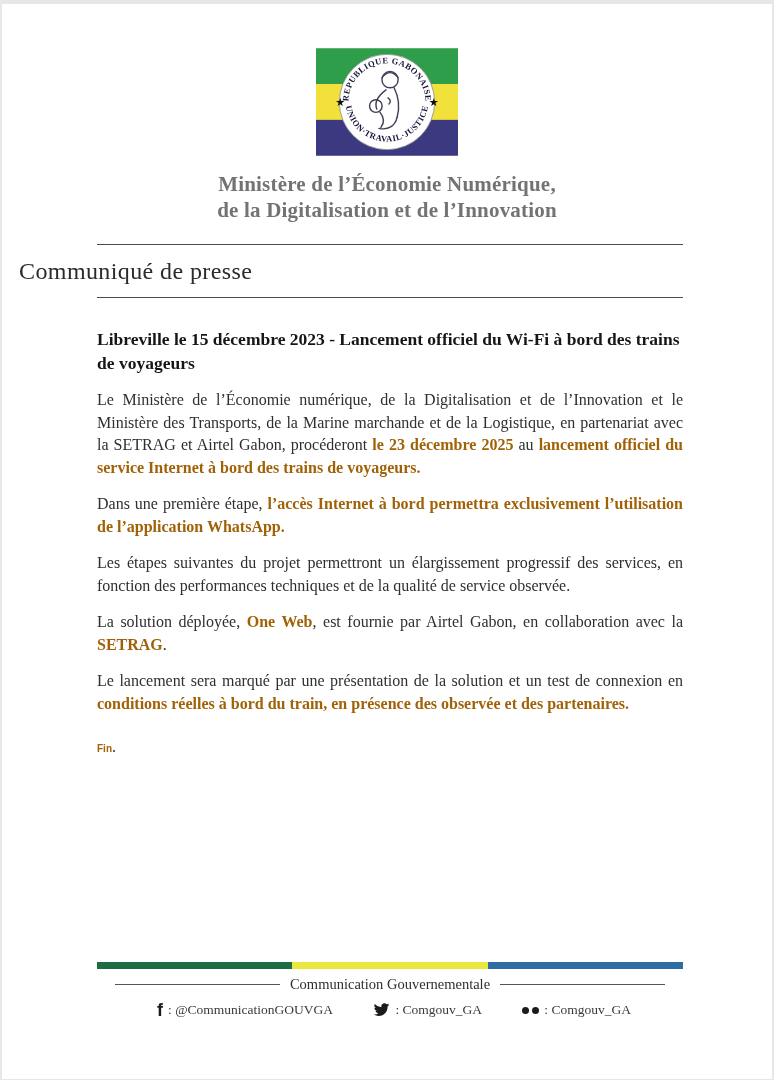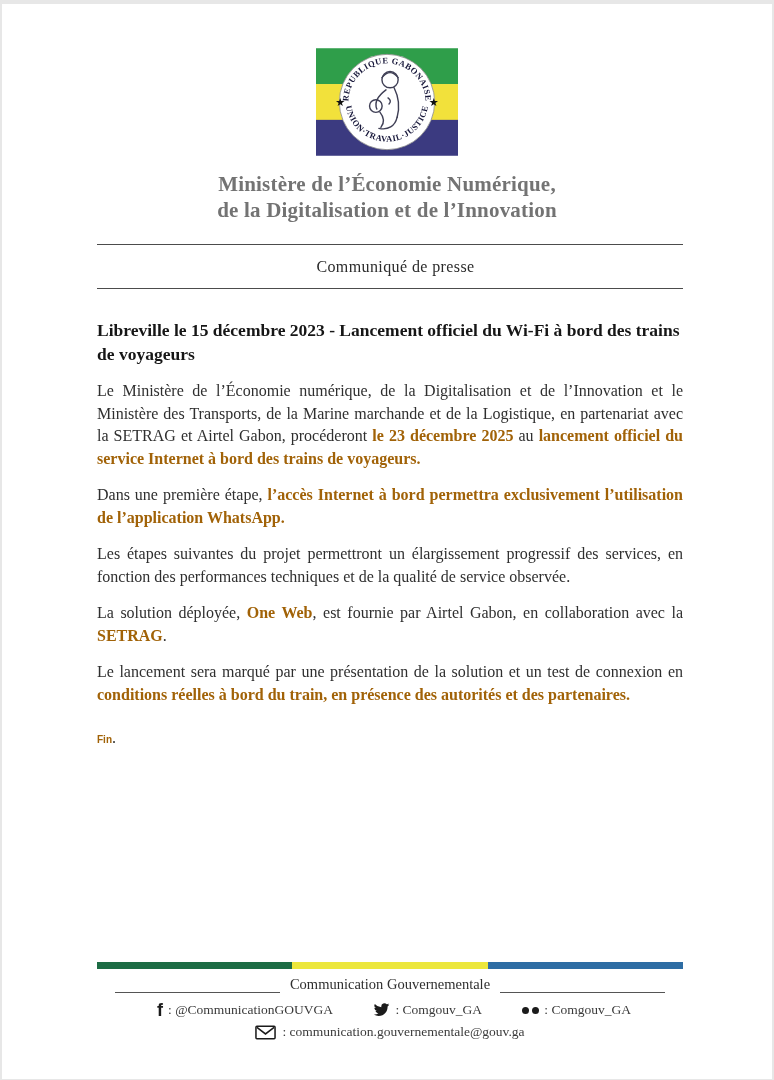--- a/index.html
+++ b/index.html
@@ -17,40 +17,40 @@
   .logo-svg{width:142px;height:108px;display:block;}
   .ministry{
     text-align:center;margin-top:15px;
     font-weight:bold;font-size:21px;line-height:26px;color:#737373;
     letter-spacing:.2px;
   }
   .rule{border:0;border-top:1.4px solid #4c4c4c;margin:0 0 0 95px;width:586px;}
   .rule1{margin-top:21px;}
   .rule2{}
   .doc-type{
-    text-align:center;font-size:16px;color:#2b2b2b;margin:13px 0 12px 17px;
+    font-size:24px;color:#2b2b2b;margin:13px 0 12px 17px;
     letter-spacing:.4px;font-weight:400;
   }
   
   .content{width:586px;margin:0 auto 0 95px;color:#2f2f2f;}
   .heading{
     margin-top:29px;font-weight:bold;font-size:17.5px;line-height:24px;color:#161616;
   }
   .para{
     margin:14px 0 0 0;font-size:16px;line-height:22.5px;text-align:justify;
   }
   .para .b{font-weight:bold;color:#a16207;}
   .para.fin{margin-top:21px;text-align:left;}
   .para .sans{font-family:"Liberation Sans", sans-serif;font-size:10px;}
   
   .footer{position:absolute;left:95px;top:958px;width:586px;}
   .tricolor{display:flex;height:7px;width:100%;}
   .tricolor div{flex:1;height:100%;}
   .gov-divider{
-    display:flex;align-items:flex-end;margin-top:7px;padding:0 18px;
+    display:flex;align-items:center;margin-top:7px;padding:0 18px;
     color:#2e2e2e;font-size:14.5px;
   }
   .gov-divider .line{flex:1;height:0;border-top:1.2px solid #555;}
   .gov-divider .label{padding:0 10px;white-space:nowrap;}
   .social-row{
     display:flex;align-items:center;justify-content:space-between;
     margin-top:9px;padding:0 52px 0 60px;font-size:13.5px;color:#3a3a3a;
   }
   .social-item{display:flex;align-items:center;gap:5px;}
   .fb-glyph{
@@ -109,21 +109,21 @@
   <hr class="rule rule1">
   <div class="doc-type">Communiqué de presse</div>
   <hr class="rule rule2">
 
   <div class="content">
     <div class="heading">Libreville le 15 décembre 2023 - Lancement officiel du Wi-Fi à bord des trains de voyageurs</div>
     <p class="para"><span>Le Ministère de l’Économie numérique, de la Digitalisation et de l’Innovation et le Ministère des Transports, de la Marine marchande et de la Logistique, en partenariat avec la SETRAG et Airtel Gabon, procéderont </span><span class="b">le 23 décembre 2025</span><span> au </span><span class="b">lancement officiel du service Internet à bord des trains de voyageurs.</span></p>
     <p class="para"><span>Dans une première étape, </span><span class="b">l’accès Internet à bord permettra exclusivement l’utilisation de l’application WhatsApp.</span></p>
     <p class="para"><span>Les étapes suivantes du projet permettront un élargissement progressif des services, en fonction des performances techniques et de la qualité de service observée.</span></p>
     <p class="para"><span>La solution déployée, </span><span class="b">One Web</span><span>, est fournie par Airtel Gabon, en collaboration avec la </span><span class="b">SETRAG</span><span>.</span></p>
-    <p class="para"><span>Le lancement sera marqué par une présentation de la solution et un test de connexion en </span><span class="b">conditions réelles à bord du train, en présence des autorités et des partenaires.</span></p>
+    <p class="para"><span>Le lancement sera marqué par une présentation de la solution et un test de connexion en </span><span class="b">conditions réelles à bord du train, en présence des observée et des partenaires.</span></p>
     <p class="para fin"><span class="b sans">Fin</span><span>.</span></p>
   </div>
 
   <div class="footer">
     <div class="tricolor">
       <div style="background: rgb(29, 108, 68);"></div>
       <div style="background: rgb(236, 231, 60);"></div>
       <div style="background: rgb(46, 109, 164);"></div>
     </div>
 
@@ -146,22 +146,15 @@
       </div>
       <div class="social-item">
         <span class="flickr-dots">
             <i></i>
             <i></i>
           </span>
         <span>: Comgouv_GA</span>
       </div>
     </div>
 
-    <div class="email-row">
-      <svg width="21" height="15" viewBox="0 0 22 15">
-        <rect x="1" y="1" width="20" height="13" rx="1" fill="none" stroke="#1b1b1b" stroke-width="1.6"></rect>
-        <path d="M2 2.2 L11 9 L20 2.2" fill="none" stroke="#1b1b1b" stroke-width="1.6"></path>
-      </svg>
-      <span>: communication.gouvernementale@gouv.ga</span>
-    </div>
   </div>
 
 </div>
 
 </body></html>

